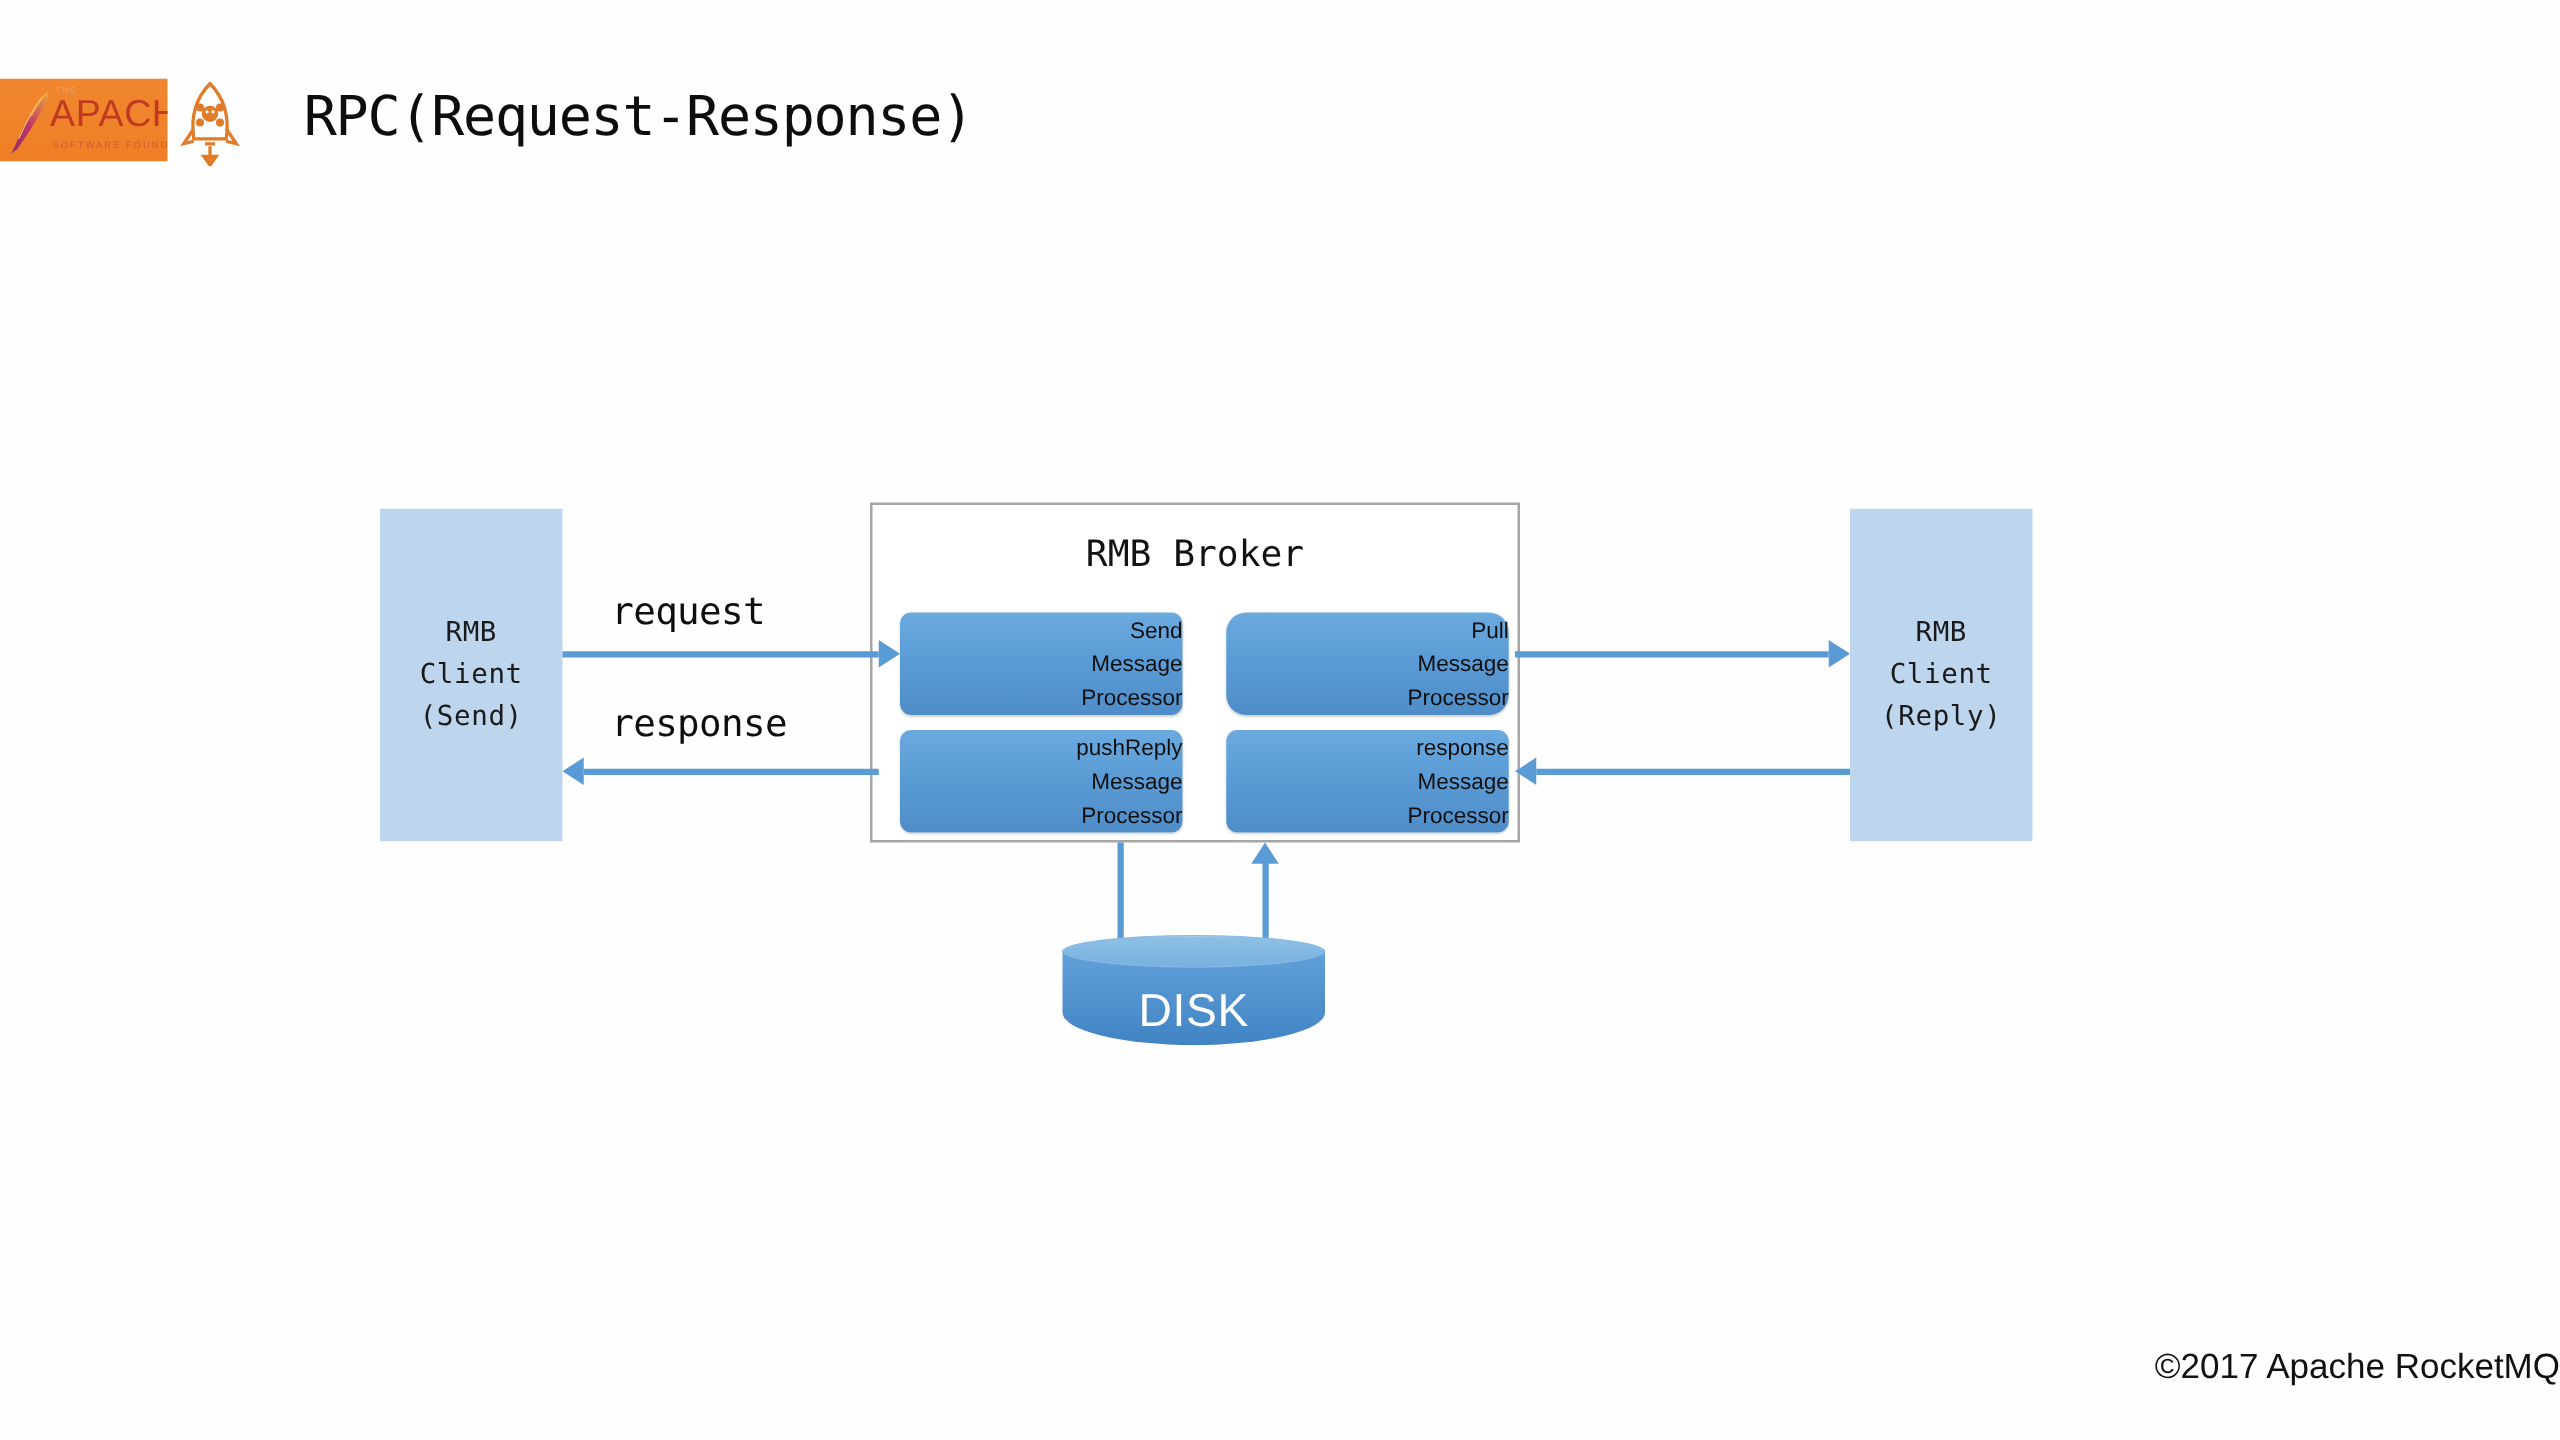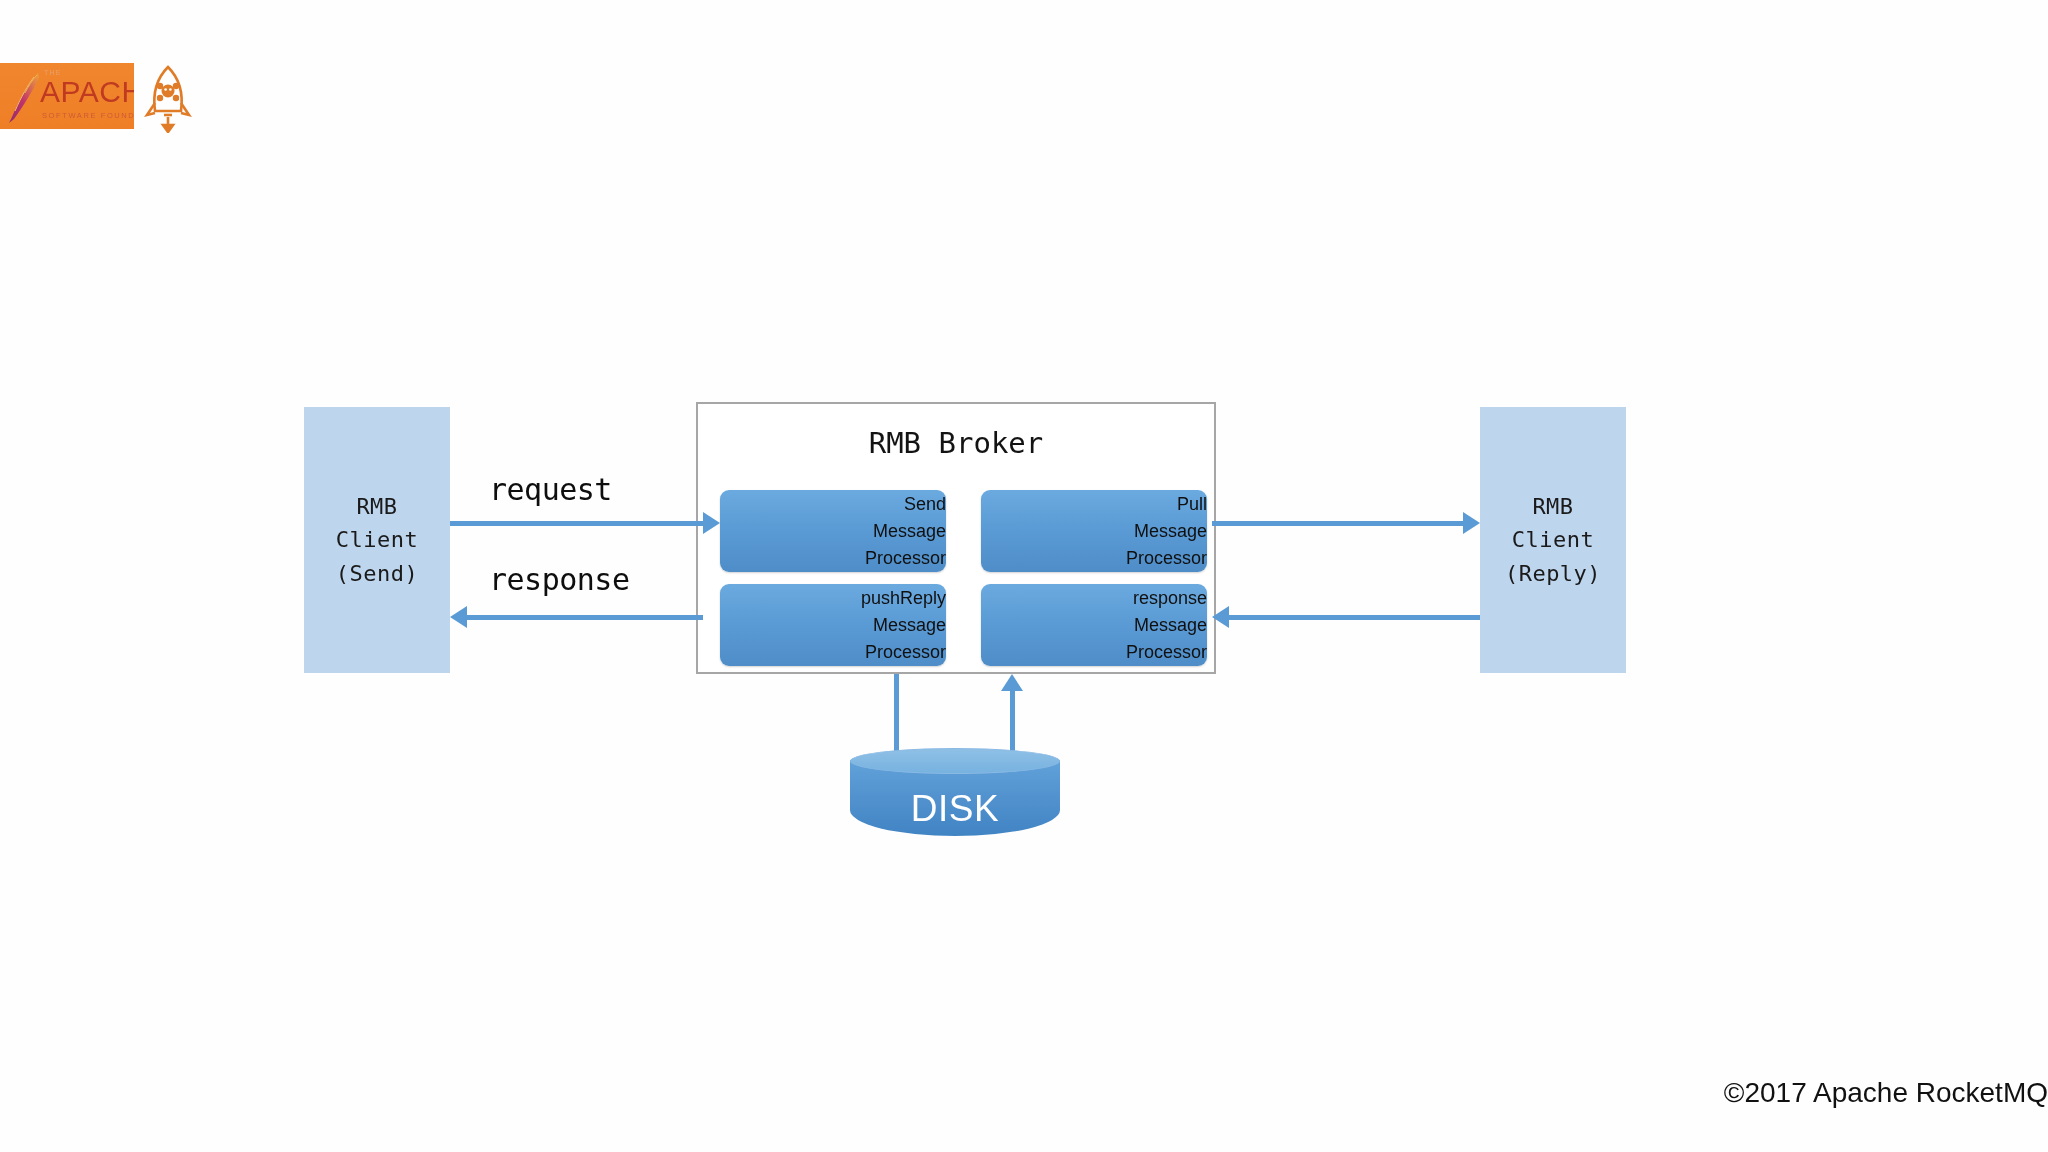--- a/index.html
+++ b/index.html
@@ -145,21 +145,21 @@
     flex-direction: column;
     align-items: flex-end;
     justify-content: center;
     color: #101010;
     font-family: "Liberation Sans", sans-serif;
     font-size: 18px;
     line-height: 1.50;
     box-shadow: 0 1px 2px rgba(0,0,0,0.18);
   }
   #proc-send      { left: 22px;  top: 86px;  }
-  #proc-pull      { left: 283px; top: 86px;  }
+  #proc-pull      { left: 283px; top: 86px; border-radius: 16px;  }
   #proc-pushreply { left: 22px;  top: 180px; }
   #proc-sendreply { left: 283px; top: 180px; }
   .proc-line { white-space: nowrap; }
 
   
   .hline {
     position: absolute;
     height: 5px;
     background: #5b9bd5;
   }
@@ -295,20 +295,21 @@
       <circle cx="34" cy="23" r="3.2"></circle>
       <circle cx="18" cy="35" r="3.2"></circle>
       <circle cx="34" cy="35" r="3.2"></circle>
     </g>
     <g fill="#ffffff">
       <circle cx="23.6" cy="26.5" r="1.3"></circle>
       <circle cx="28.4" cy="26.5" r="1.3"></circle>
     </g>
   </svg>
 
+  <div id="page-title">RPC(Request-Response)</div>
 
   <div class="client-box" id="client-send">
     <div class="client-line">RMB</div>
     <div class="client-line">Client</div>
     <div class="client-line">(Send)</div>
   </div>
 
   <div class="client-box" id="client-reply">
     <div class="client-line">RMB</div>
     <div class="client-line">Client</div>

